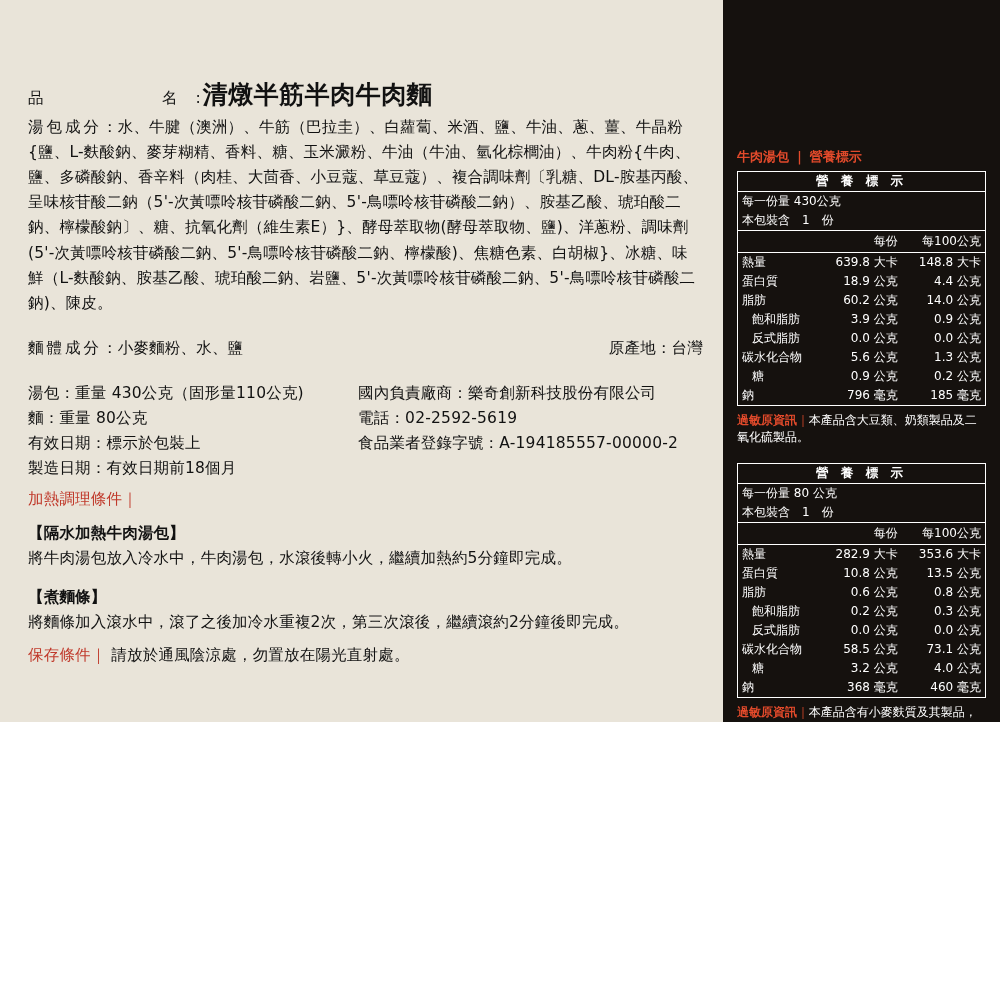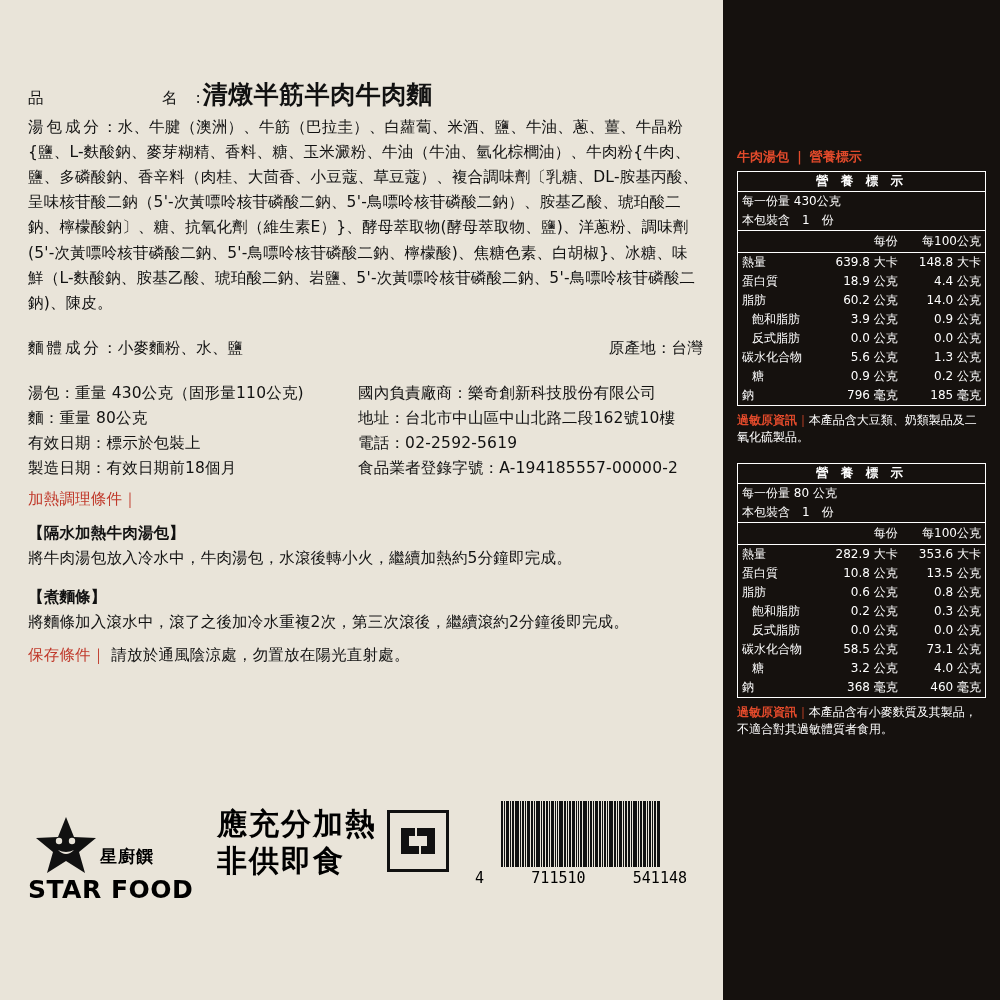--- a/index.html
+++ b/index.html
@@ -4,21 +4,21 @@
 <style>
   * { box-sizing: border-box; }
   html, body {
     margin: 0; padding: 0;
     width: 1000px; height: 1000px;
     background: #ffffff;
     font-family: "DejaVu Sans", "Liberation Sans", sans-serif;
   }
   #page {
     position: relative;
-    width: 1000px; height: 1000px;
+    width: 1000px; height: 722px;
     background: #0f766e;
     overflow: hidden;
   }
   
   #left {
     position: absolute;
     left: 0; top: 0;
     width: 723px; height: 1000px;
     background: #e9e4d9;
     padding: 78px 20px 0 28px;
@@ -139,21 +139,20 @@
 
     <div class="row2">
       <div class="c1">
         <div class="ln">湯包：重量 430公克（固形量110公克)</div>
         <div class="ln">麵：重量 80公克</div>
         <div class="ln">有效日期：標示於包裝上</div>
         <div class="ln">製造日期：有效日期前18個月</div>
       </div>
       <div class="c2">
         <div class="ln">國內負責廠商：樂奇創新科技股份有限公司</div>
-        <div class="ln">地址：台北市中山區中山北路二段162號10樓</div>
         <div class="ln">電話：02-2592-5619</div>
         <div class="ln">食品業者登錄字號：A-194185557-00000-2</div>
       </div>
     </div>
 
     <div class="ln redline bold-h" style="margin-top:6px">
       <span>加熱調理條件</span><span class="bar">｜</span>
     </div>
 
     <div class="ln inst-h" style="margin-top:8px">【隔水加熱牛肉湯包】</div>

